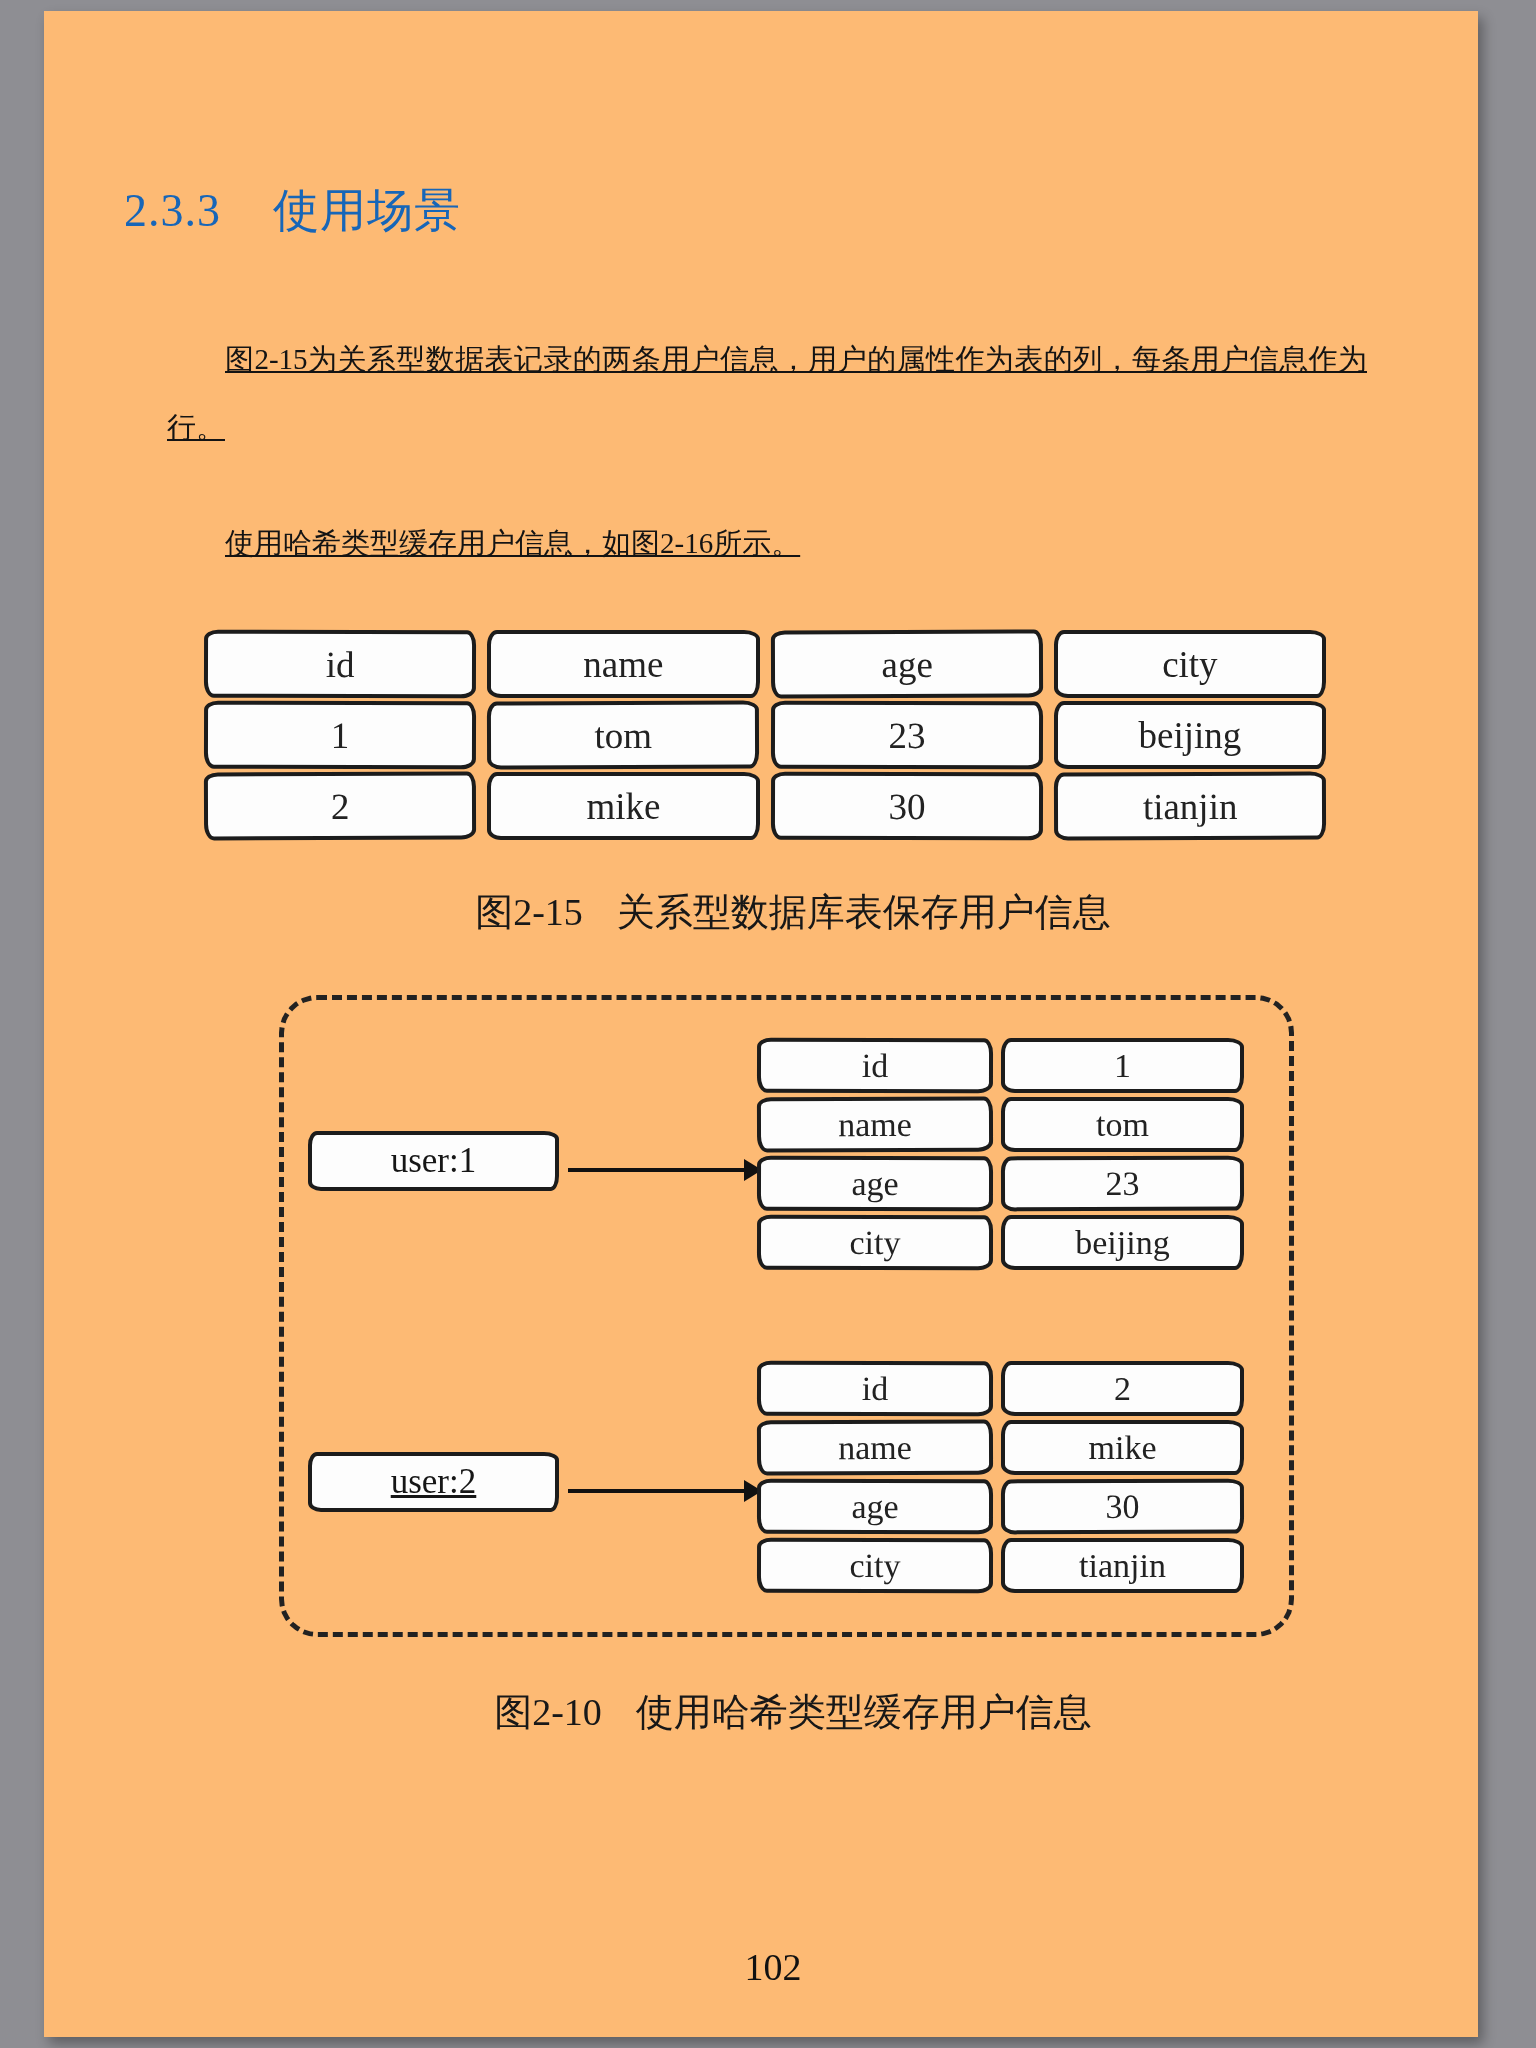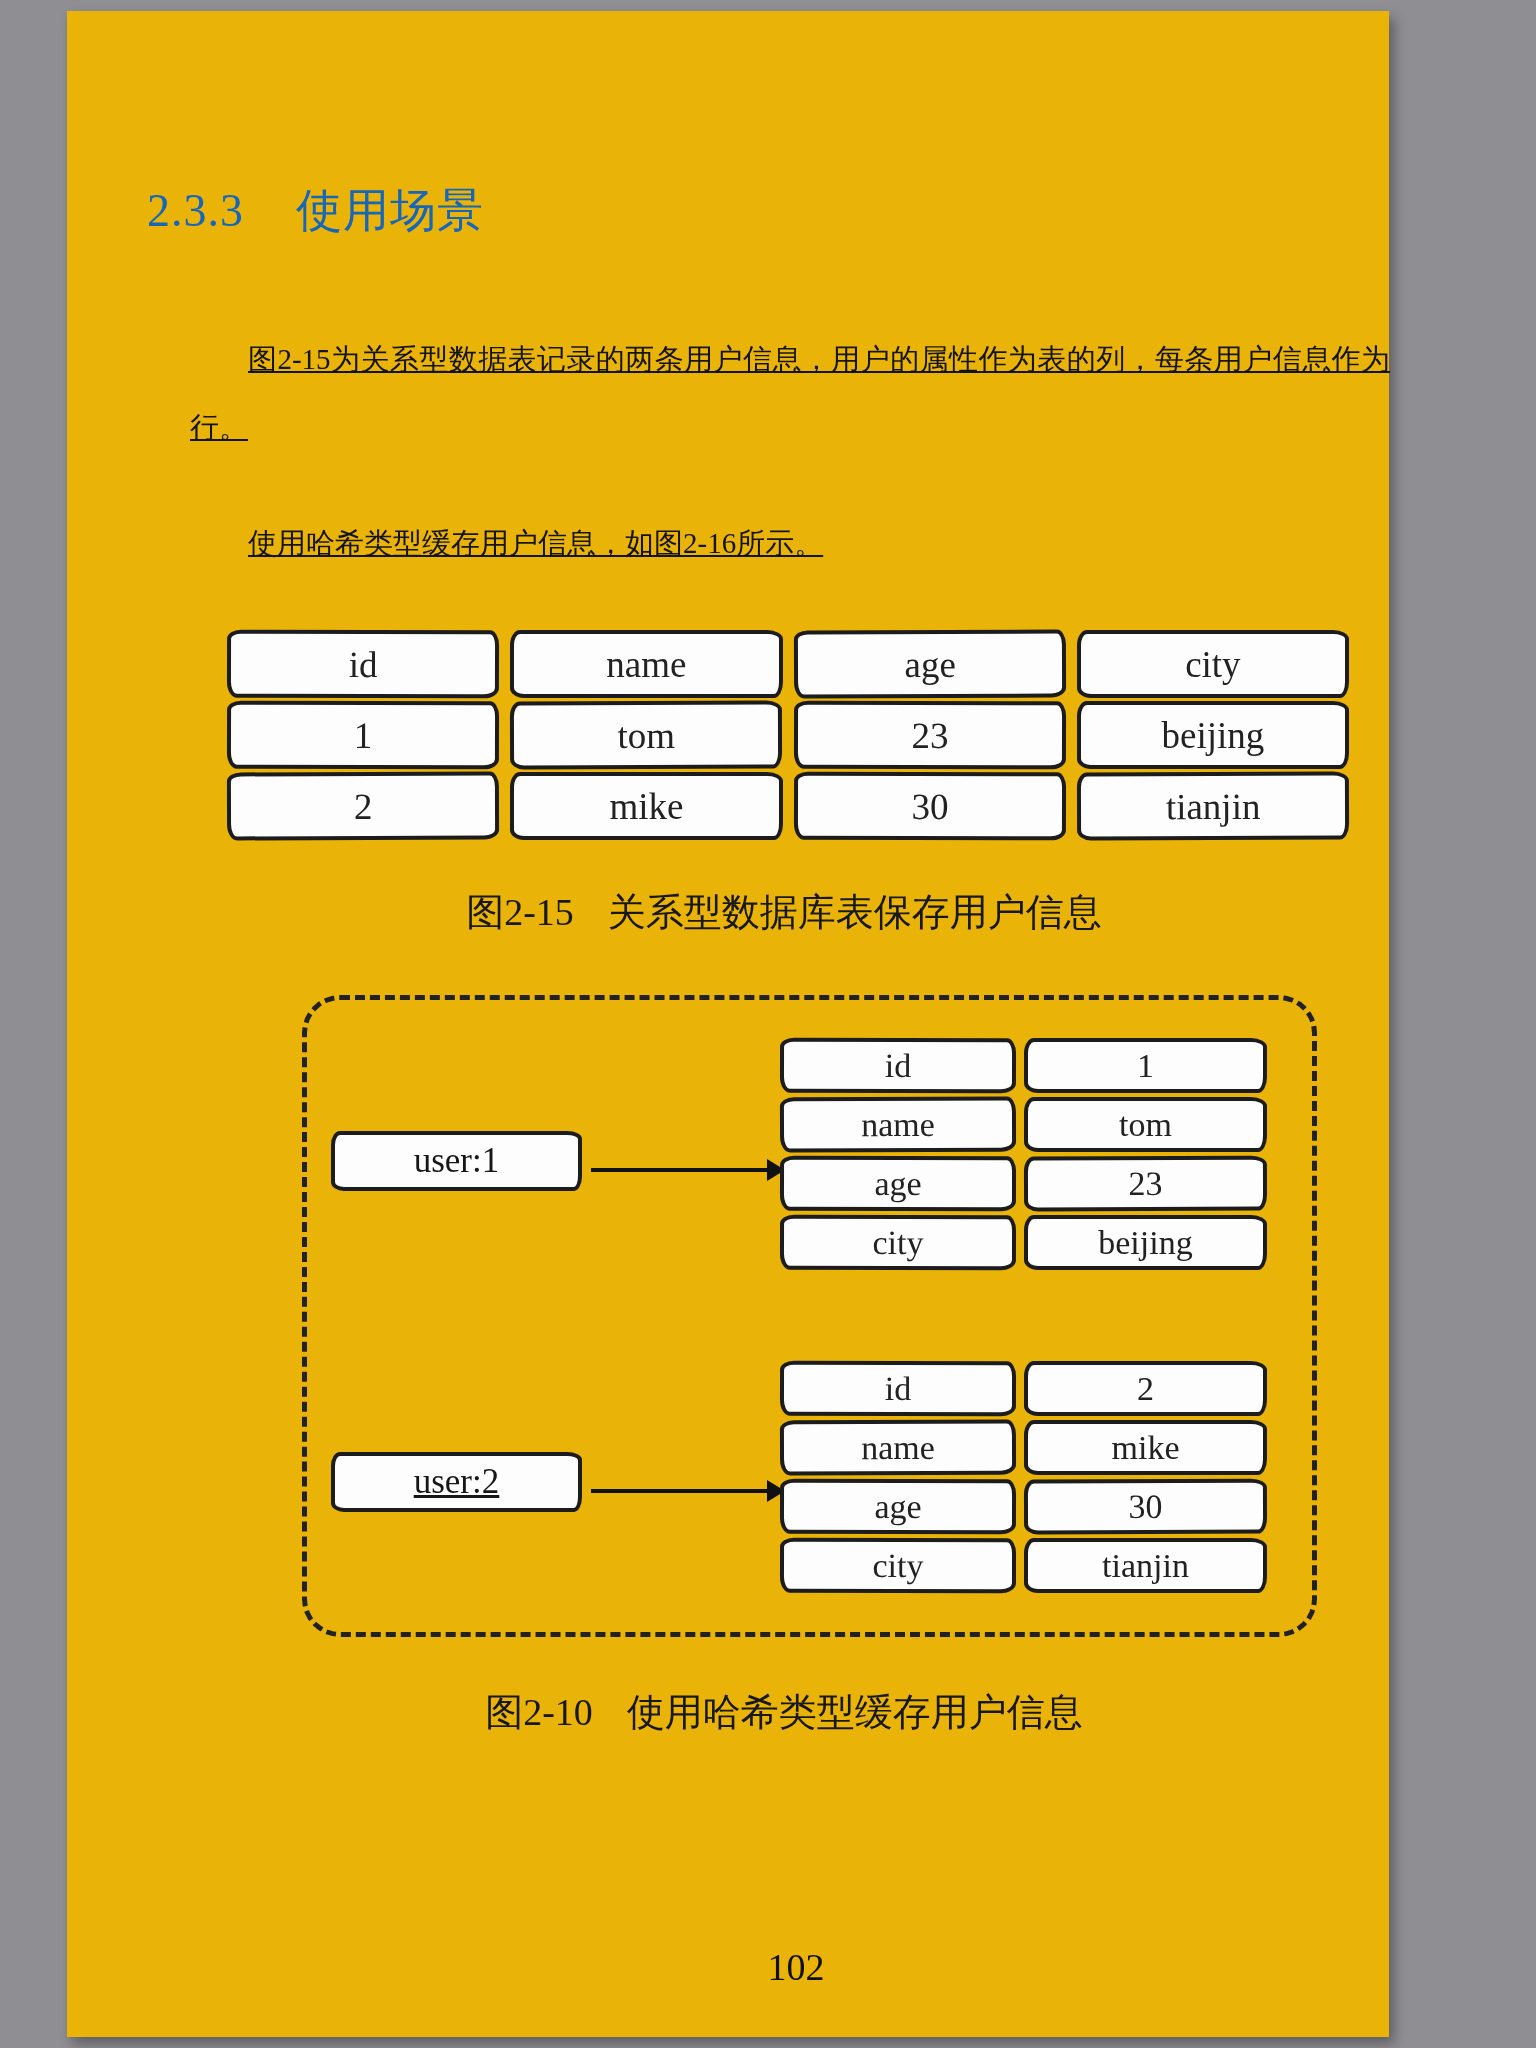--- a/index.html
+++ b/index.html
@@ -1,19 +1,19 @@
 <!DOCTYPE html>
 <html><head>
 <meta charset="utf-8">
 <style>
   html,body{margin:0;padding:0;}
   body{width:1536px;height:2048px;background:#8e8e93;overflow:hidden;
        font-family:"Liberation Serif","DejaVu Serif",serif;color:#161616;}
   .canvas{position:relative;width:1536px;height:2048px;background:#8e8e93;}
-  .page{position:absolute;left:67px;top:11px;width:1322px;height:2026px;background:#eab308;
+  .page{position:absolute;left:44px;top:11px;width:1434px;height:2026px;background:#fdba74;
         box-shadow:5px 7px 12px rgba(0,0,0,.33);}
   .abs{position:absolute;}
   
   .heading{left:80px;top:172px;font-size:46px;line-height:1.2;letter-spacing:1px;}
   .heading .num{margin-right:52px;}
   
   .para{left:123px;width:1200px;font-size:29px;line-height:68px;text-align:justify;
         text-indent:2em;color:#141414;text-decoration:underline;}
   .p1{top:314px;}
   .p2{top:498px;}
@@ -21,21 +21,21 @@
   
   .tbl15{left:160px;top:619px;width:1122px;display:grid;
          grid-template-columns:repeat(4,1fr);column-gap:11px;row-gap:3px;}
   .hd-cell{border:4px solid #1c1c1c;background:#fdfdfd;height:60px;
            display:flex;align-items:center;justify-content:center;
            font-size:37px;color:#222;
            border-radius:10px 16px 9px 14px / 15px 9px 16px 10px;}
   .hd-cell:nth-child(odd){border-radius:14px 9px 15px 10px / 9px 15px 10px 16px;transform:rotate(.15deg);}
   .hd-cell:nth-child(3n){transform:rotate(-.2deg);}
   
-  .caption{left:0;width:1434px;text-align:center;font-size:38px;color:#181818;}
+  .caption{left:0;width:1434px;text-align:center;font-size:38px;color:#181818;padding-left:32px;}
   .cap15{top:876px;}
   .cap16{top:1676px;}
   .caption .cap-label{margin-right:34px;}
   
   .fig16{left:235px;top:984px;width:1005px;height:632px;
          border:5px dashed #222;border-radius:38px;}
   .keybox{left:24px;width:243px;height:52px;border:4px solid #1c1c1c;
           display:flex;align-items:center;justify-content:center;font-size:35px;
           border-radius:9px 15px 8px 13px / 14px 8px 15px 9px;background:#fdfdfd;}
   .key1{top:131px;}

